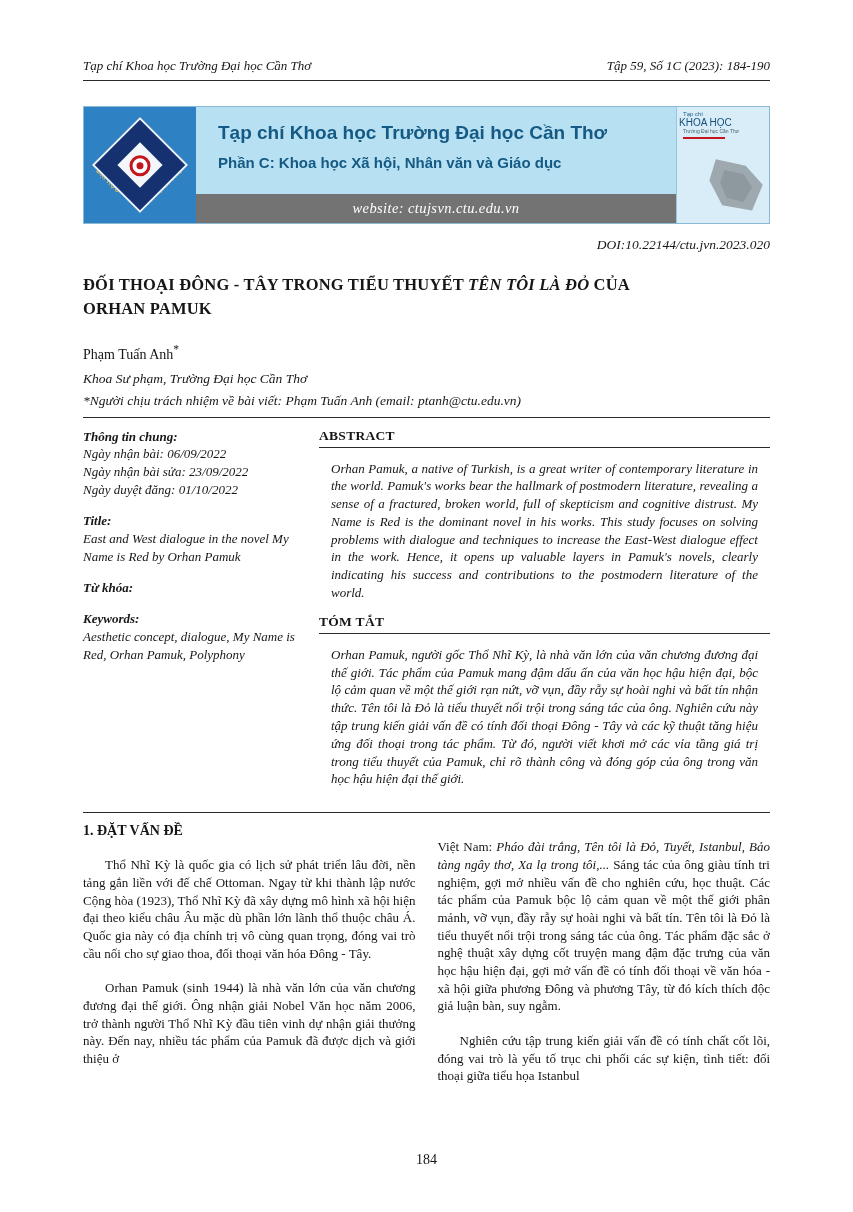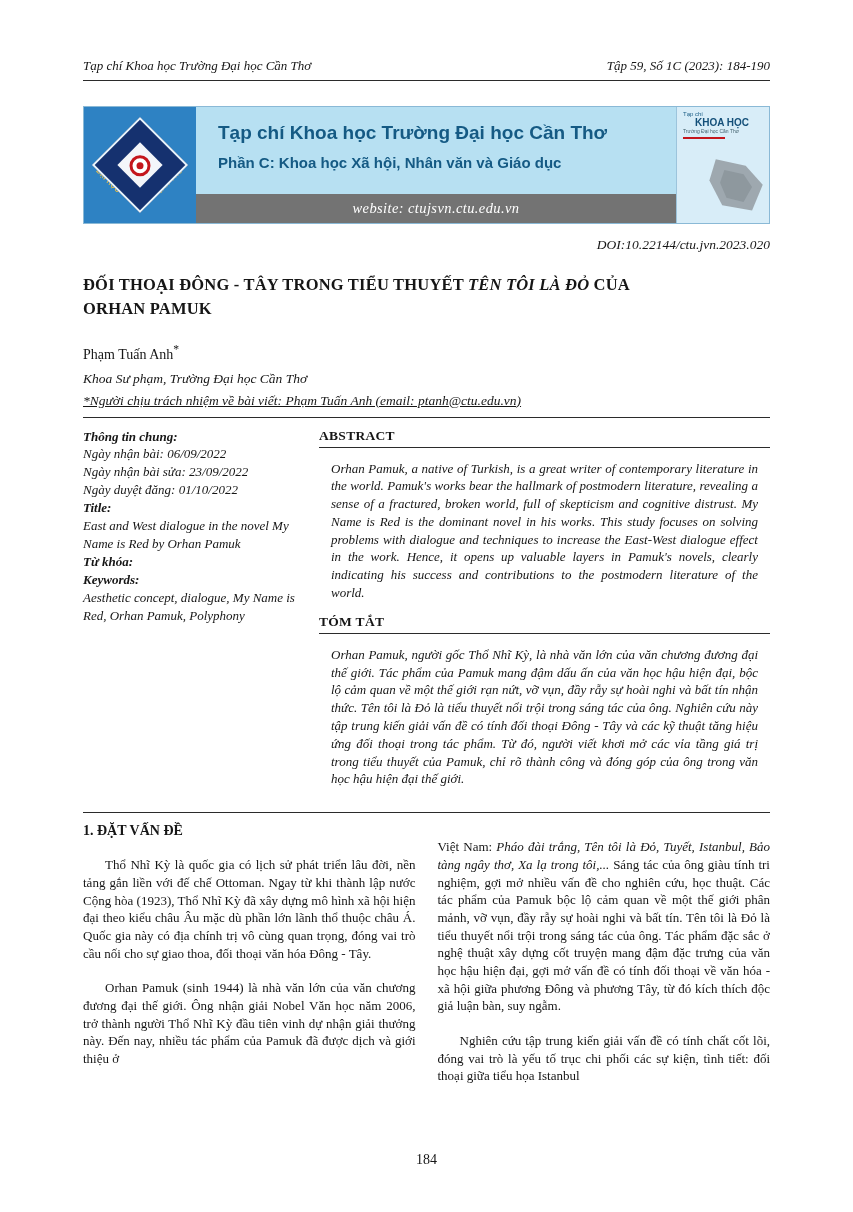--- a/index.html
+++ b/index.html
@@ -23,36 +23,36 @@
   .logo-label { position:absolute; font-size:6.5px; font-weight:bold; color:#f0c040; font-family:"Liberation Sans",sans-serif; letter-spacing:.5px; }
   .logo-label.left  { left:9px;  top:70px; transform:rotate(45deg); }
   .logo-label.right { right:9px; top:70px; transform:rotate(-45deg); }
   .banner-mid { flex:1; display:flex; flex-direction:column; min-width:0; }
   .banner-titles { flex:1; padding:15px 18px 4px 22px; }
   .banner-title { font-size:19px; font-weight:bold; color:#155a84; font-family:"Liberation Sans",sans-serif; }
   .banner-subtitle { font-size:15px; font-weight:bold; color:#155a84; margin-top:10px; font-family:"Liberation Sans",sans-serif; }
   .banner-website { height:29px; background:#737373; color:#ffffff; font-style:italic; font-size:14.5px; display:flex; align-items:center; justify-content:center; letter-spacing:.4px; }
   .banner-cover { flex:0 0 92px; background:#d8edf8; border-left:1px solid #9cc4dc; position:relative; overflow:hidden; }
   .cover-tag   { font-size:6px;  color:#1b5e86; padding:4px 0 0 6px; font-family:"Liberation Sans",sans-serif; }
-  .cover-brand { font-size:10px; font-weight:bold; color:#134f79; padding-left:18px; font-family:"Liberation Sans",sans-serif; }
+  .cover-brand { font-size:10px; font-weight:normal; color:#134f79; padding-left:2px; font-family:"Liberation Sans",sans-serif; }
   .cover-sub   { font-size:5px;  color:#44636f; padding-left:6px; font-family:"Liberation Sans",sans-serif; }
   .cover-redline { width:42px; height:2px; background:#c4161c; margin:3px 0 0 6px; }
   .cover-map { position:absolute; right:2px; bottom:4px; width:64px; height:64px; }
   
   .doi { margin-top:13px; text-align:right; font-style:italic; font-size:13.5px; }
   .article-title { margin:20px 0 0 0; font-size:16.5px; font-weight:bold; line-height:1.45; letter-spacing:.2px; }
   .article-title .ital { font-style:italic; }
   .author-line { margin-top:22px; font-size:14px; }
   .affiliation { margin-top:8px; font-style:italic; font-size:13.5px; }
-  .correspondence { margin-top:6px; font-style:italic; font-size:13.5px;text-decoration:underline; }
+  .correspondence { margin-top:6px; font-style:italic; font-size:13.5px; }
   .rule { border:0; border-top:1.3px solid #2b2b2b; margin:8px 0 0 0; }
   
   .meta { display:grid; grid-template-columns:212px 1fr; column-gap:18px; padding-top:10px;gap:24px; }
   .meta-left { font-style:italic; font-size:13px; line-height:1.38; }
-  .meta-label { font-weight:bold; }
+  .meta-label { font-weight:bold; margin-top:13px; }
   .meta-label.first { margin-top:0; }
   .abs-block + .abs-block { margin-top:12px; }
   .abs-heading { font-weight:bold; font-size:13.5px; letter-spacing:.3px; padding-bottom:3px; border-bottom:1.2px solid #2b2b2b; margin-bottom:7px; }
   .abs-text { margin:12px; font-style:italic; text-align:justify; font-size:13px; line-height:1.37; }
   .rule-body { margin-top:12px; }
   
   .body-cols { display:grid; grid-template-columns:1fr 1fr; column-gap:22px; margin-top:8px; }
   .sec-heading { margin:2px 0 9px 0; font-size:14px; font-weight:bold; }
   .para { margin:17px 0 11px 0; text-align:justify; font-size:13px; line-height:1.36; text-indent:22px; }
   .para.noindent { text-indent:0; }

